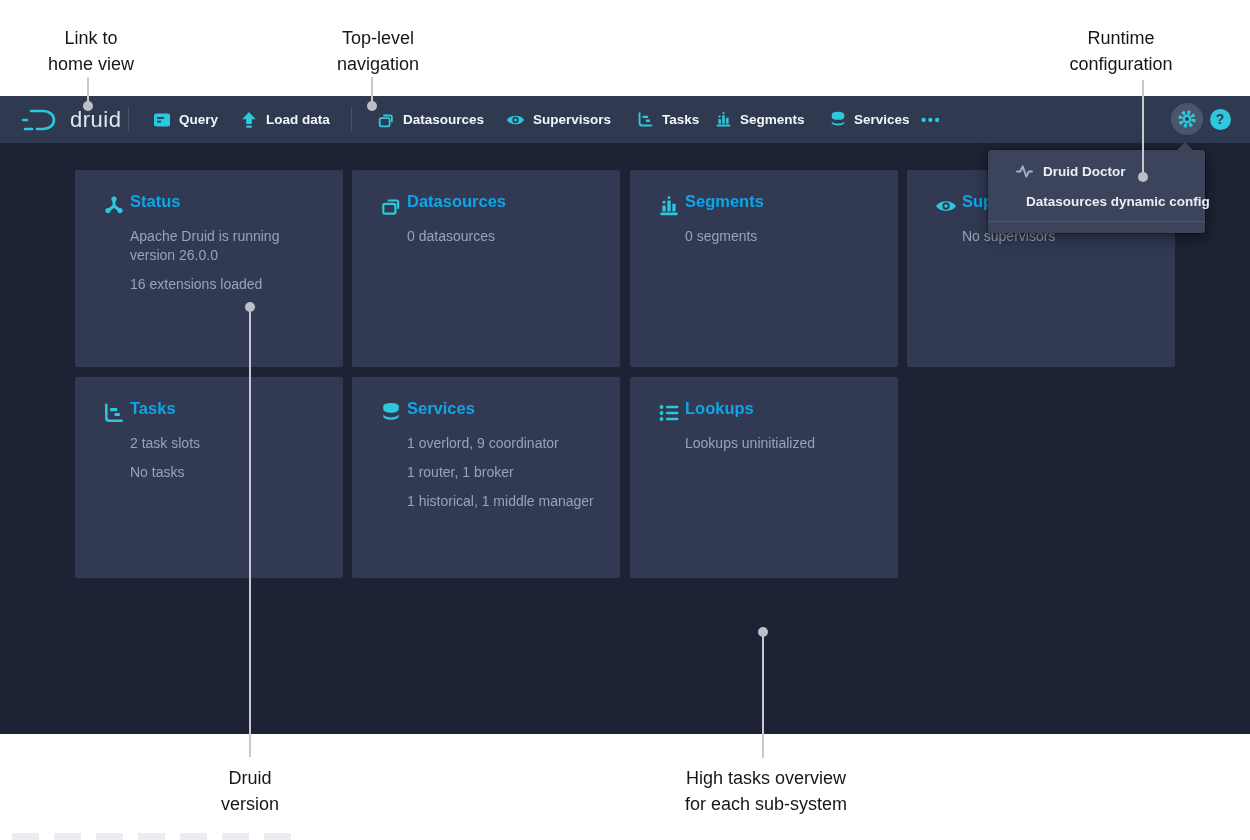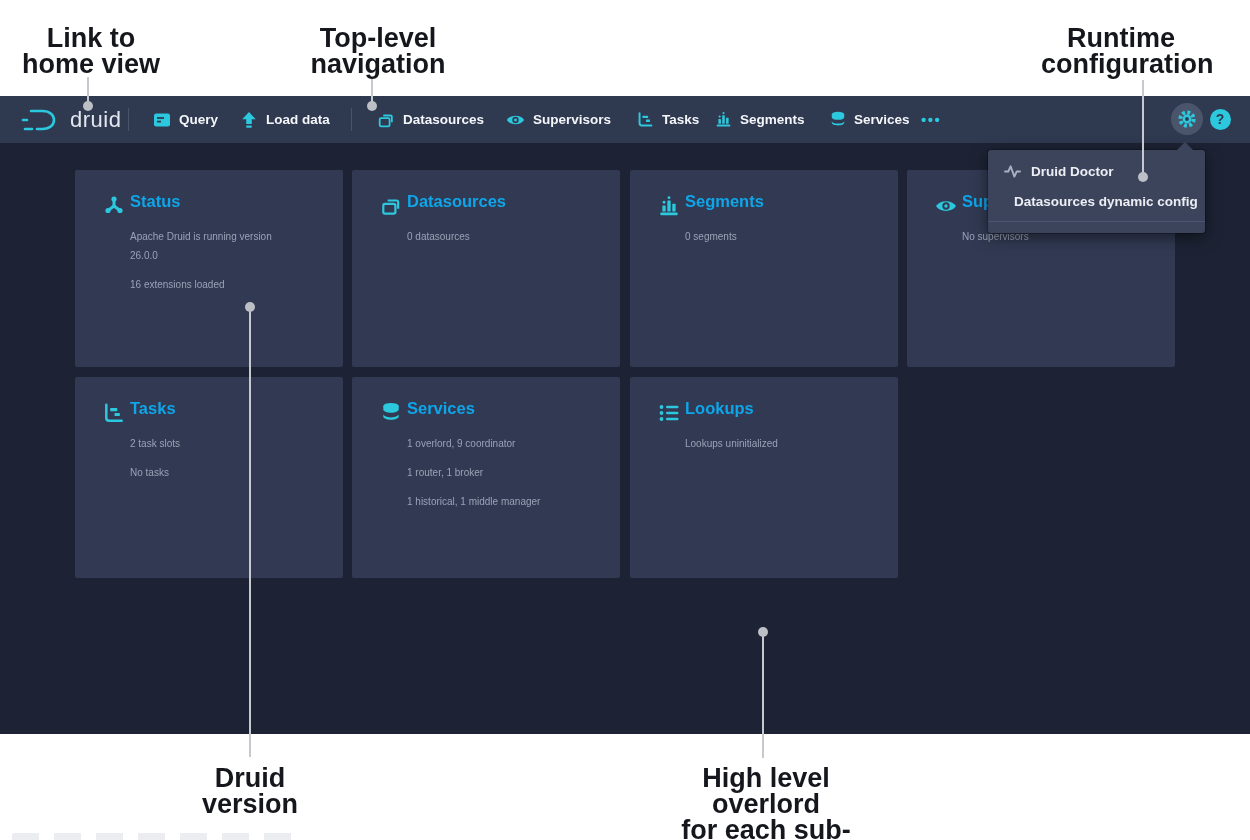--- a/index.html
+++ b/index.html
@@ -1,20 +1,20 @@
 <!DOCTYPE html>
 <html><head>
 <meta charset="utf-8">
 <style>
   * { margin:0; padding:0; box-sizing:border-box; }
   html,body { width:1250px; height:840px; }
   body { font-family:"Liberation Sans","DejaVu Sans",sans-serif; background:#ffffff; position:relative; overflow:hidden; }
 
   
-  .annotation { position:absolute; text-align:center; font-size:27px; line-height:26px; color:#15171c; z-index:70;font-weight:bold; }
+  .annotation { position:absolute; text-align:center; font-size:18px; line-height:26px; color:#15171c; z-index:70; }
   .ann-line { position:absolute; width:2px; background:#c7c9ce; z-index:65; }
   .ann-dot { position:absolute; width:10px; height:10px; border-radius:50%; background:#bcc0c6; z-index:66; }
 
   
   .app { position:absolute; left:0; top:96px; width:1250px; height:638px; background:#1d2334; --bg:#1d2334; }
 
   
   .navbar { position:absolute; left:0; top:0; width:1250px; height:47px; background:#2f3950; --bg:#2f3950; }
   .nav-item { position:absolute; top:0; height:47px; display:flex; align-items:center; gap:8px; cursor:pointer; }
   .nav-label { color:#f4f6fa; font-size:13.5px; font-weight:700; white-space:nowrap; }
@@ -23,29 +23,29 @@
   .more-dots { color:#2cc8dd; font-size:15px; font-weight:700; letter-spacing:1.5px; }
   .icon-btn { position:absolute; top:7px; width:32px; height:32px; border-radius:50%; display:flex; align-items:center; justify-content:center; cursor:pointer; }
   .icon-btn.active { background:rgba(148,158,184,.28); }
   .help-circle { width:21px; height:21px; border-radius:50%; background:#2cc8dd; color:#2f3950; font-size:14px; font-weight:700; display:flex; align-items:center; justify-content:center; }
 
   
   .card { position:absolute; width:268px; background:#313a52; --bg:#313a52; border-radius:2px; cursor:pointer; }
   .card-icon { position:absolute; left:28px; top:25px; width:22px; height:22px; }
   .card-title { position:absolute; left:55px; top:22px; font-size:16.5px; font-weight:700; color:#0ea5e9; }
   .card-body { position:absolute; left:55px; top:57px; width:200px; }
-  .card-line { font-size:10px; line-height:19px; color:#9aa2b6; margin-bottom:10px; }
+  .card-line { font-size:14px; line-height:19px; color:#9aa2b6; margin-bottom:10px; }
   .card-status .card-line { max-width:172px; }
 
   
   .menu { position:absolute; left:988px; top:150px; width:217px; background:#3c445c; border-radius:3px; z-index:40;
           box-shadow:0 0 0 1px rgba(0,0,0,.22), 0 4px 16px rgba(0,0,0,.5); padding:6px 0; }
   .menu-caret { position:absolute; top:-8px; left:188px; width:0; height:0;
           border-left:9px solid transparent; border-right:9px solid transparent; border-bottom:9px solid #3c445c; }
-  .menu-item { height:30px; display:flex; align-items:center; padding:0 16px; gap:10px; cursor:pointer; }
+  .menu-item { height:30px; display:flex; align-items:center; padding:0 28px; gap:10px; cursor:pointer; }
   .menu-label { color:#eceef4; font-size:13.5px; font-weight:700; white-space:nowrap; flex:1; }
   .menu-divider { height:1px; background:#4d5570; margin:5px 0; }
   .chev-right { width:0; height:0; border-top:5px solid transparent; border-bottom:5px solid transparent; border-left:6px solid #a9b1c3; }
 
   .ghost-strip { position:absolute; left:12px; top:737px; width:292px; height:14px; opacity:.35; border-radius:2px;
           background:repeating-linear-gradient(90deg, rgba(151,160,181,.55) 0 27px, transparent 27px 42px); }
 
   svg { display:block; }
 </style>
 </head>
@@ -305,15 +305,15 @@
 <div class="ann-dot" style="left:245px; top:302px;"></div>
 <div class="ann-line" style="left:249px; top:311px; height:446px;"></div>
 <div class="annotation" style="left:179px; top:765px; width:142px;">
   <div>Druid</div>
   <div>version</div>
 </div>
 
 <div class="ann-dot" style="left:758px; top:627px;"></div>
 <div class="ann-line" style="left:762px; top:636px; height:122px;"></div>
 <div class="annotation" style="left:646px; top:765px; width:240px;">
-  <div>High level overlord</div>
+  <div>High tasks overview</div>
   <div>for each sub-system</div>
 </div>
 
 </body></html>

